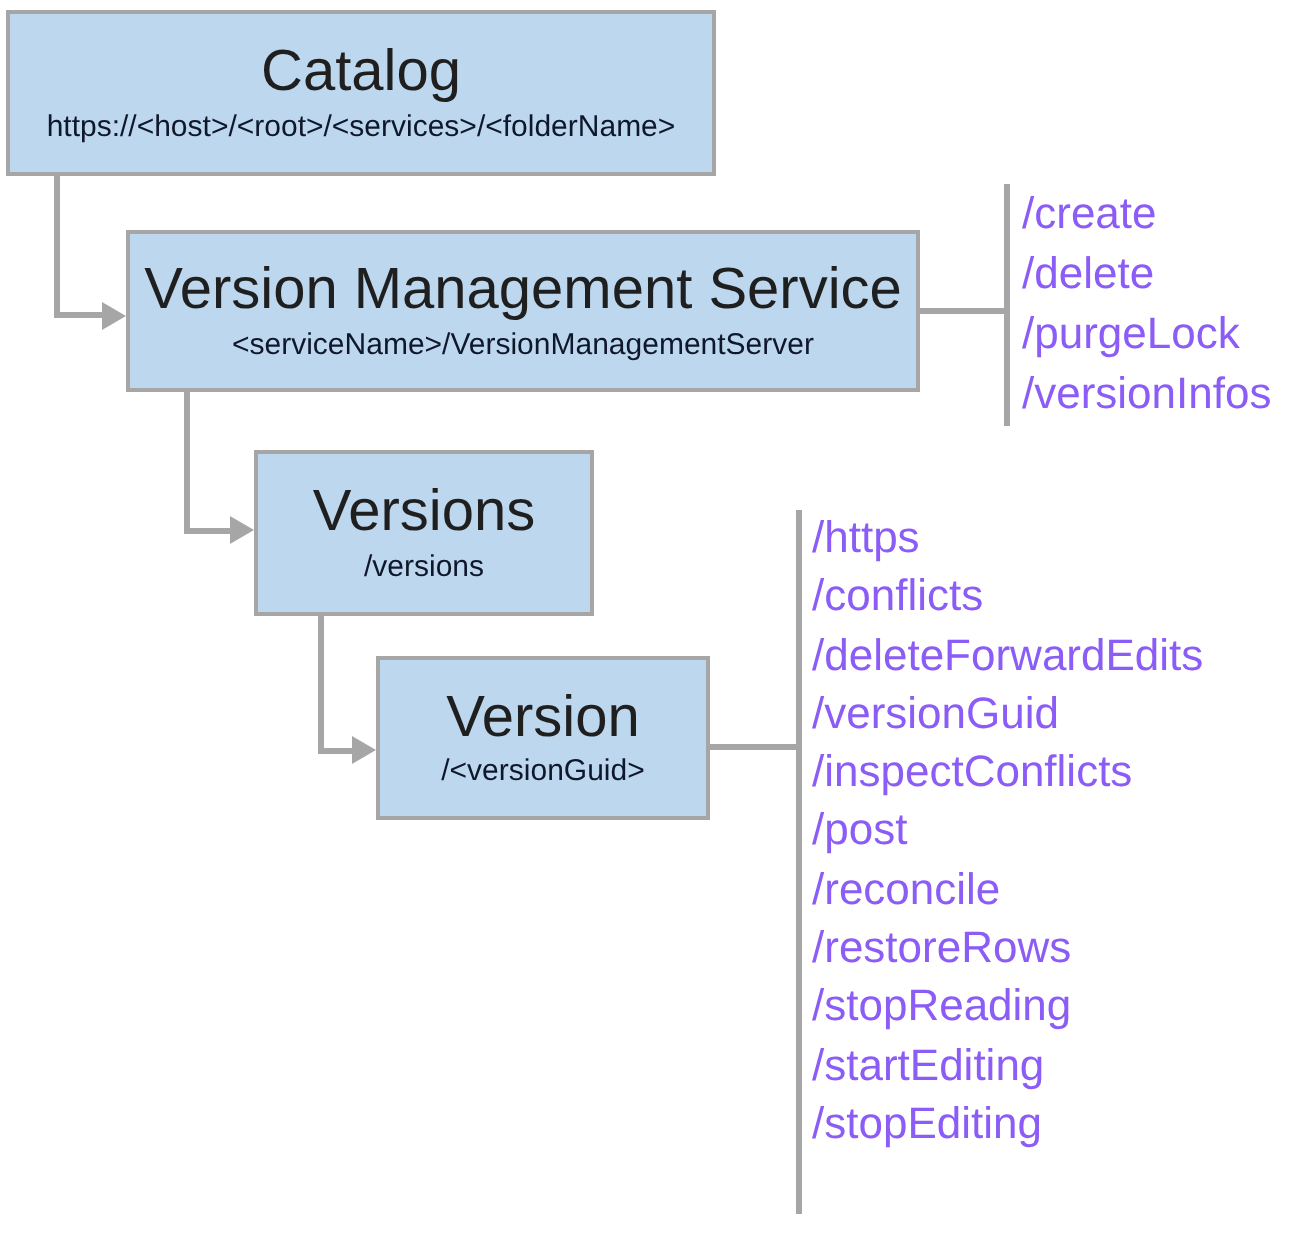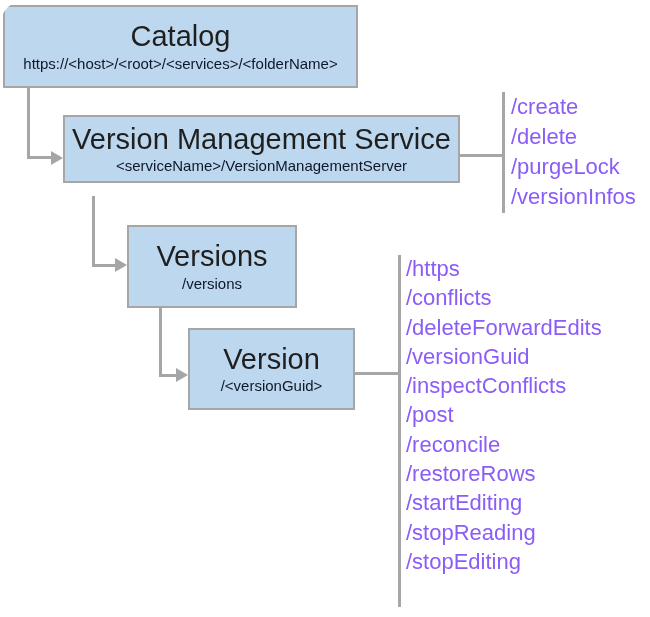--- a/index.html
+++ b/index.html
@@ -3,21 +3,20 @@
 <meta charset="utf-8">
 <style>
   html, body { margin: 0; padding: 0; background: #ffffff; }
   .canvas {
     position: relative;
     width: 650px;
     height: 617px;
     background: #ffffff;
     font-family: "Liberation Sans", "DejaVu Sans", sans-serif;
     overflow: hidden;
-    border-radius: 26px;
   }
   .node {
     position: absolute;
     background: #bdd7ee;
     border: 2px solid #a6a6a6;
     box-sizing: border-box;
     display: flex;
     flex-direction: column;
     align-items: center;
     justify-content: center;
@@ -29,21 +28,21 @@
     color: #1f1f1f;
     white-space: nowrap;
   }
   .node-subtitle {
     font-size: 15px;
     margin-top: 3px;
     color: #0f172a;
     white-space: nowrap;
   }
   #node-catalog   { left: 3px;   top: 5px;   width: 355px; height: 83px; }
-  #node-vms       { left: 63px;  top: 115px; width: 397px; height: 68px; }
+  #node-vms       { left: 63px;  top: 115px; width: 397px; height: 81px; }
   #node-versions  { left: 127px; top: 225px; width: 170px; height: 83px; }
   #node-version   { left: 188px; top: 328px; width: 167px; height: 82px; }
 
   .seg { position: absolute; background: #a6a6a6; }
 
   
   #conn1-v { left: 27px;  top: 88px;  width: 3px;  height: 71px; }
   #conn1-h { left: 27px;  top: 156px; width: 25px; height: 3px; }
   
   #conn2-v { left: 92px;  top: 196px; width: 3px;  height: 71px; }
@@ -145,20 +144,20 @@
 
       <li>/inspectConflicts</li>
 
       <li>/post</li>
 
       <li>/reconcile</li>
 
       <li>/restoreRows</li>
 
 
+      <li>/stopReading</li>
+
       <li>/startEditing</li>
-
-      <li>/stopReading</li>
 
       <li>/stopEditing</li>
     </ul>
 
 </div>
 
 </body></html>

